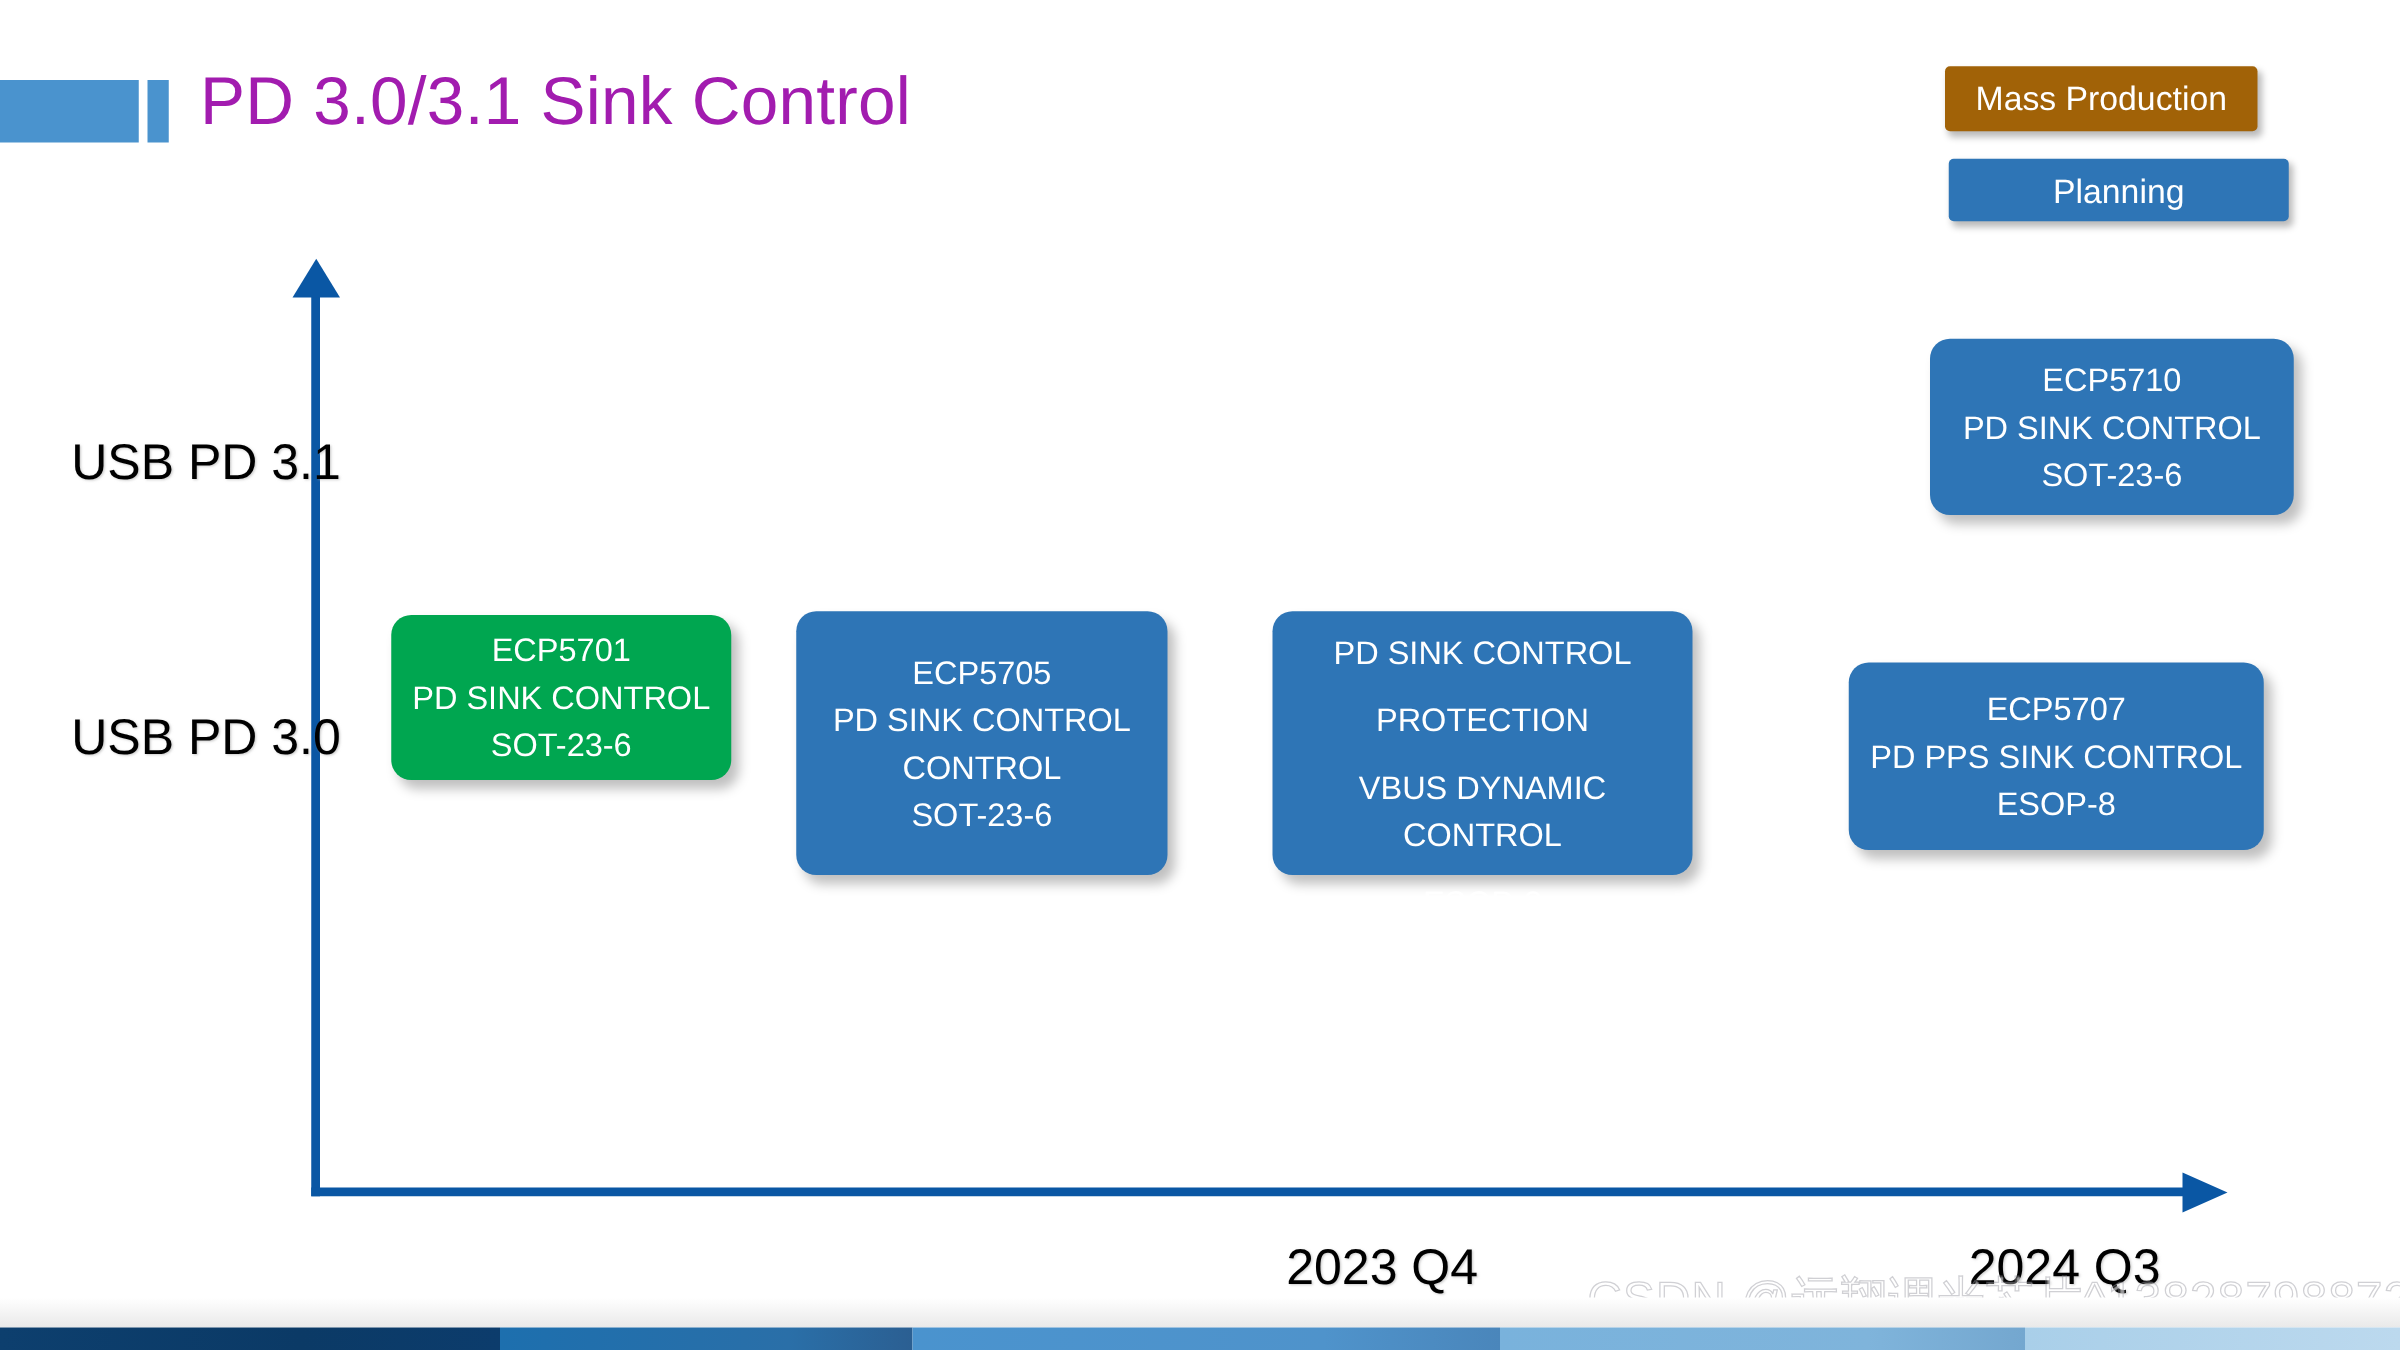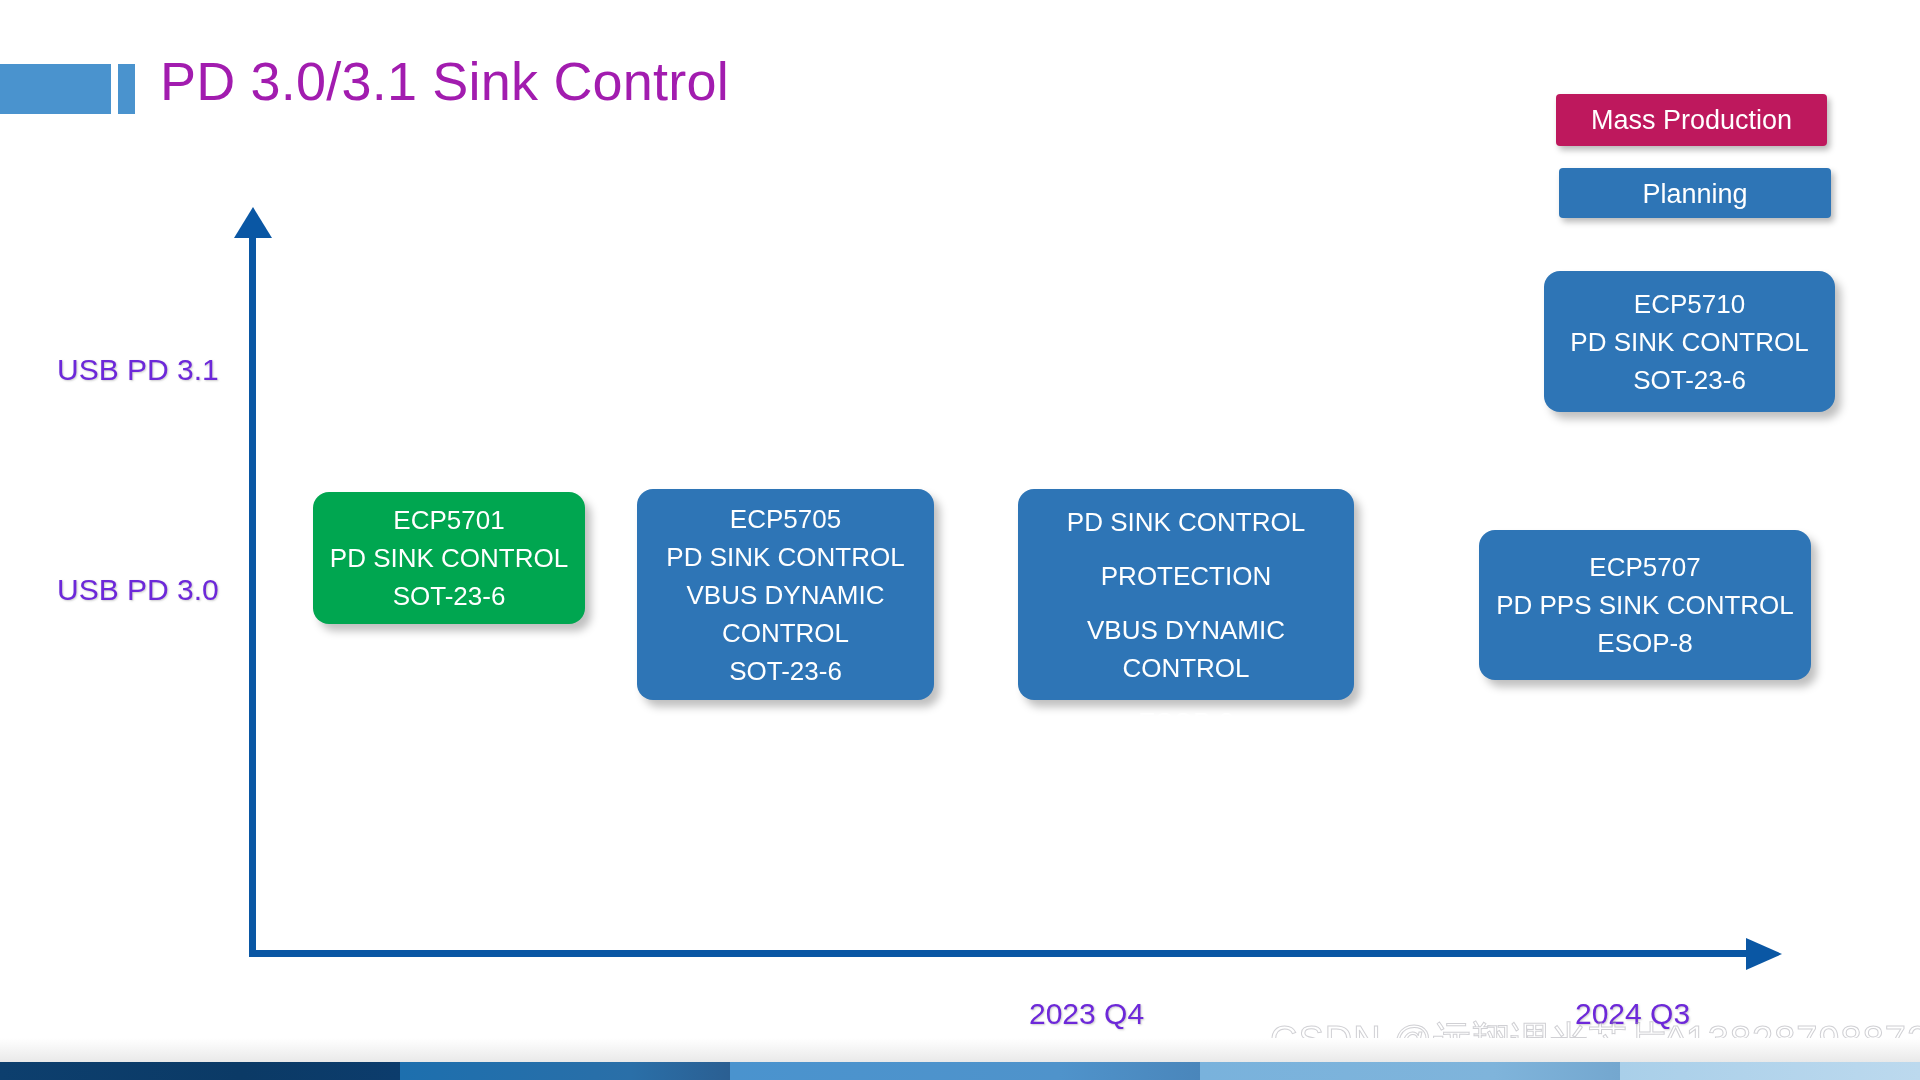--- a/index.html
+++ b/index.html
@@ -63,25 +63,24 @@
   .legend-chip {
     box-sizing: border-box;
     border-radius: 4px;
     color: #ffffff;
     font-size: 27px;
     line-height: 52px;
     text-align: center;
     box-shadow: 3px 4px 6px rgba(0,0,0,0.28);
   }
   .legend-chip.mass {
-    width: 271px;
+    width: 250px;
     height: 52px;
-    background: #be185d;
+    background: #a16207;
     margin-bottom: 22px;
-    margin-top: 41px;
   }
   .legend-chip.planning {
     width: 272px;
     height: 50px;
     margin-left: 3px;
     background: #2E75B6;
   }
 
   
   .axis-v-line {
@@ -116,22 +115,22 @@
     top: 938px;
     width: 0;
     height: 0;
     border-top: 16px solid transparent;
     border-bottom: 16px solid transparent;
     border-left: 36px solid #0A57A4;
   }
 
   .axis-label {
     position: absolute;
-    color: #6d28d9;
-    font-size: 30px;
+    color: #000000;
+    font-size: 40px;
     line-height: 36px;
     white-space: nowrap;
     text-shadow: 1px 1px 2px rgba(160,160,160,0.55);
   }
   .y-label-31 { left: 57px; top: 352px; }
   .y-label-30 { left: 57px; top: 572px; }
   .x-label-2023 { left: 1029px; top: 996px; }
   .x-label-2024 { left: 1575px; top: 996px; }
 
   
@@ -230,21 +229,20 @@
 
   <div class="prod-box green box-5701">
     <span class="prod-line">ECP5701</span>
     <span class="prod-line">PD SINK CONTROL</span>
     <span class="prod-line">SOT-23-6</span>
   </div>
 
   <div class="prod-box blue box-5705">
     <span class="prod-line">ECP5705</span>
     <span class="prod-line">PD SINK CONTROL</span>
-    <span class="prod-line">VBUS DYNAMIC</span>
     <span class="prod-line">CONTROL</span>
     <span class="prod-line">SOT-23-6</span>
   </div>
 
   <div class="prod-box blue box-5706">
     <span class="prod-line">ECP5706</span>
     <span class="prod-line">PD SINK CONTROL</span>
     <span class="prod-line">PROTECTION</span>
     <span class="prod-line">VBUS DYNAMIC CONTROL</span>
     <span class="prod-line">ESOP-8</span>

